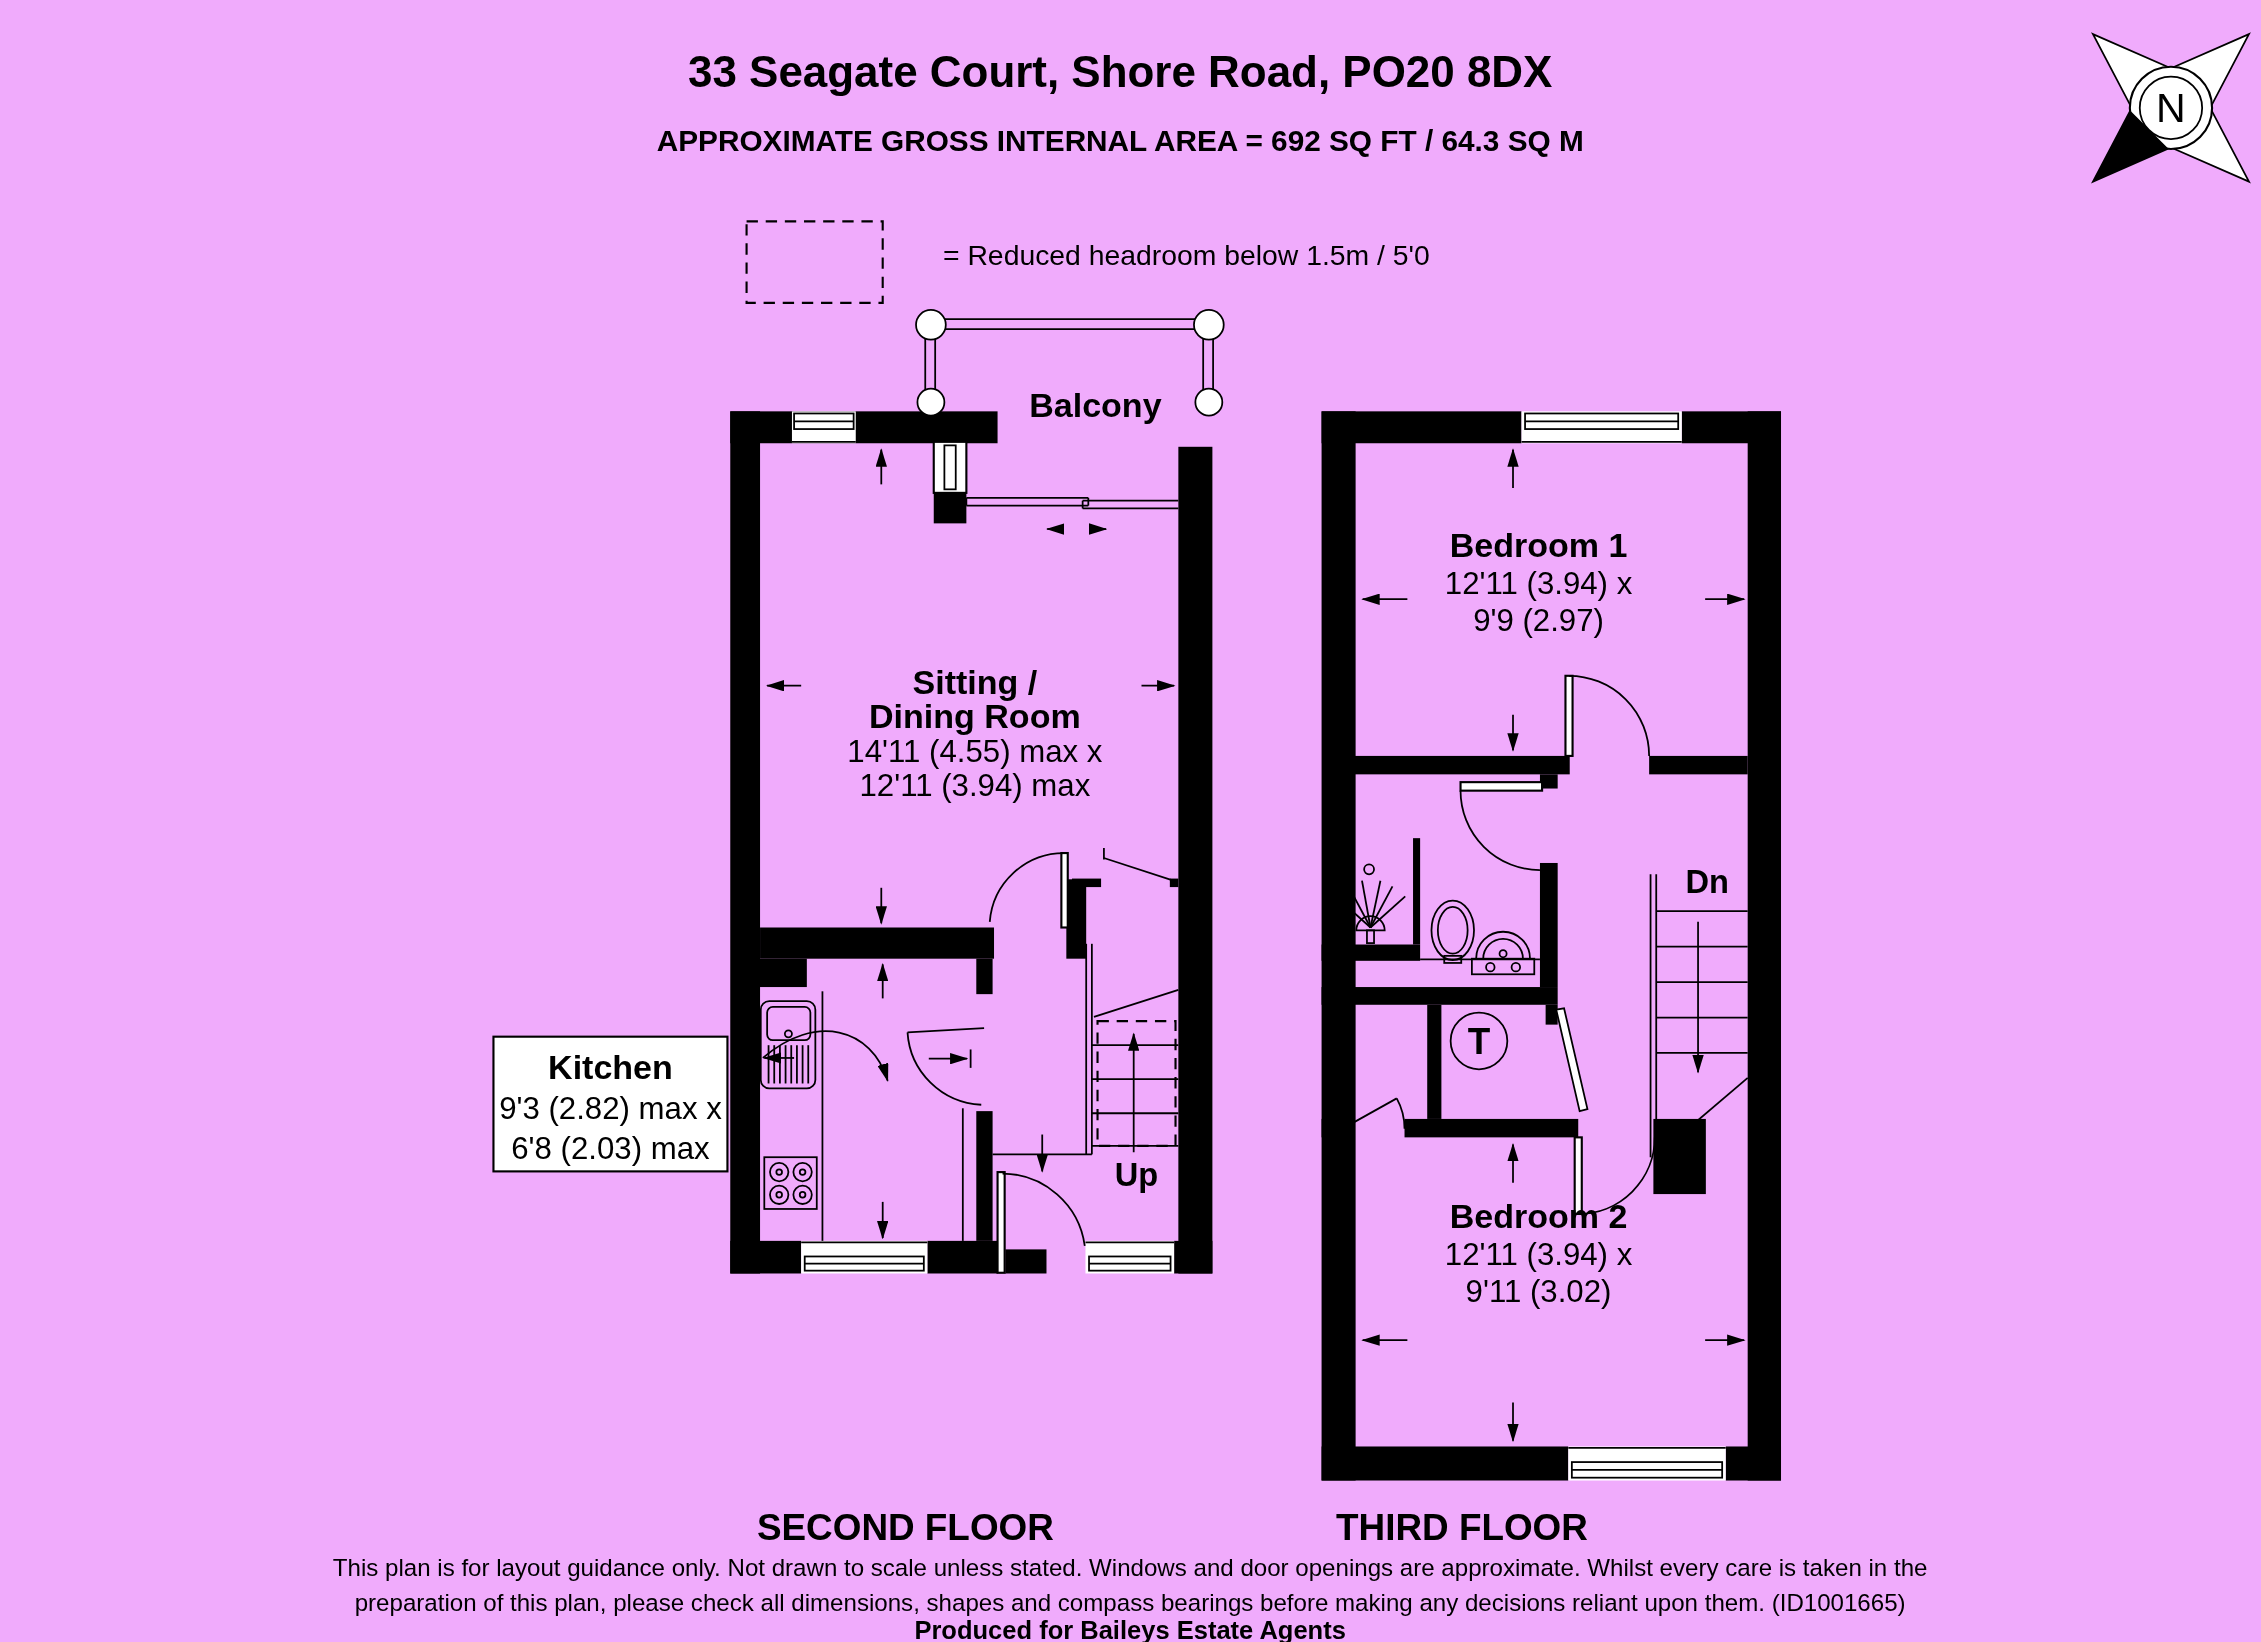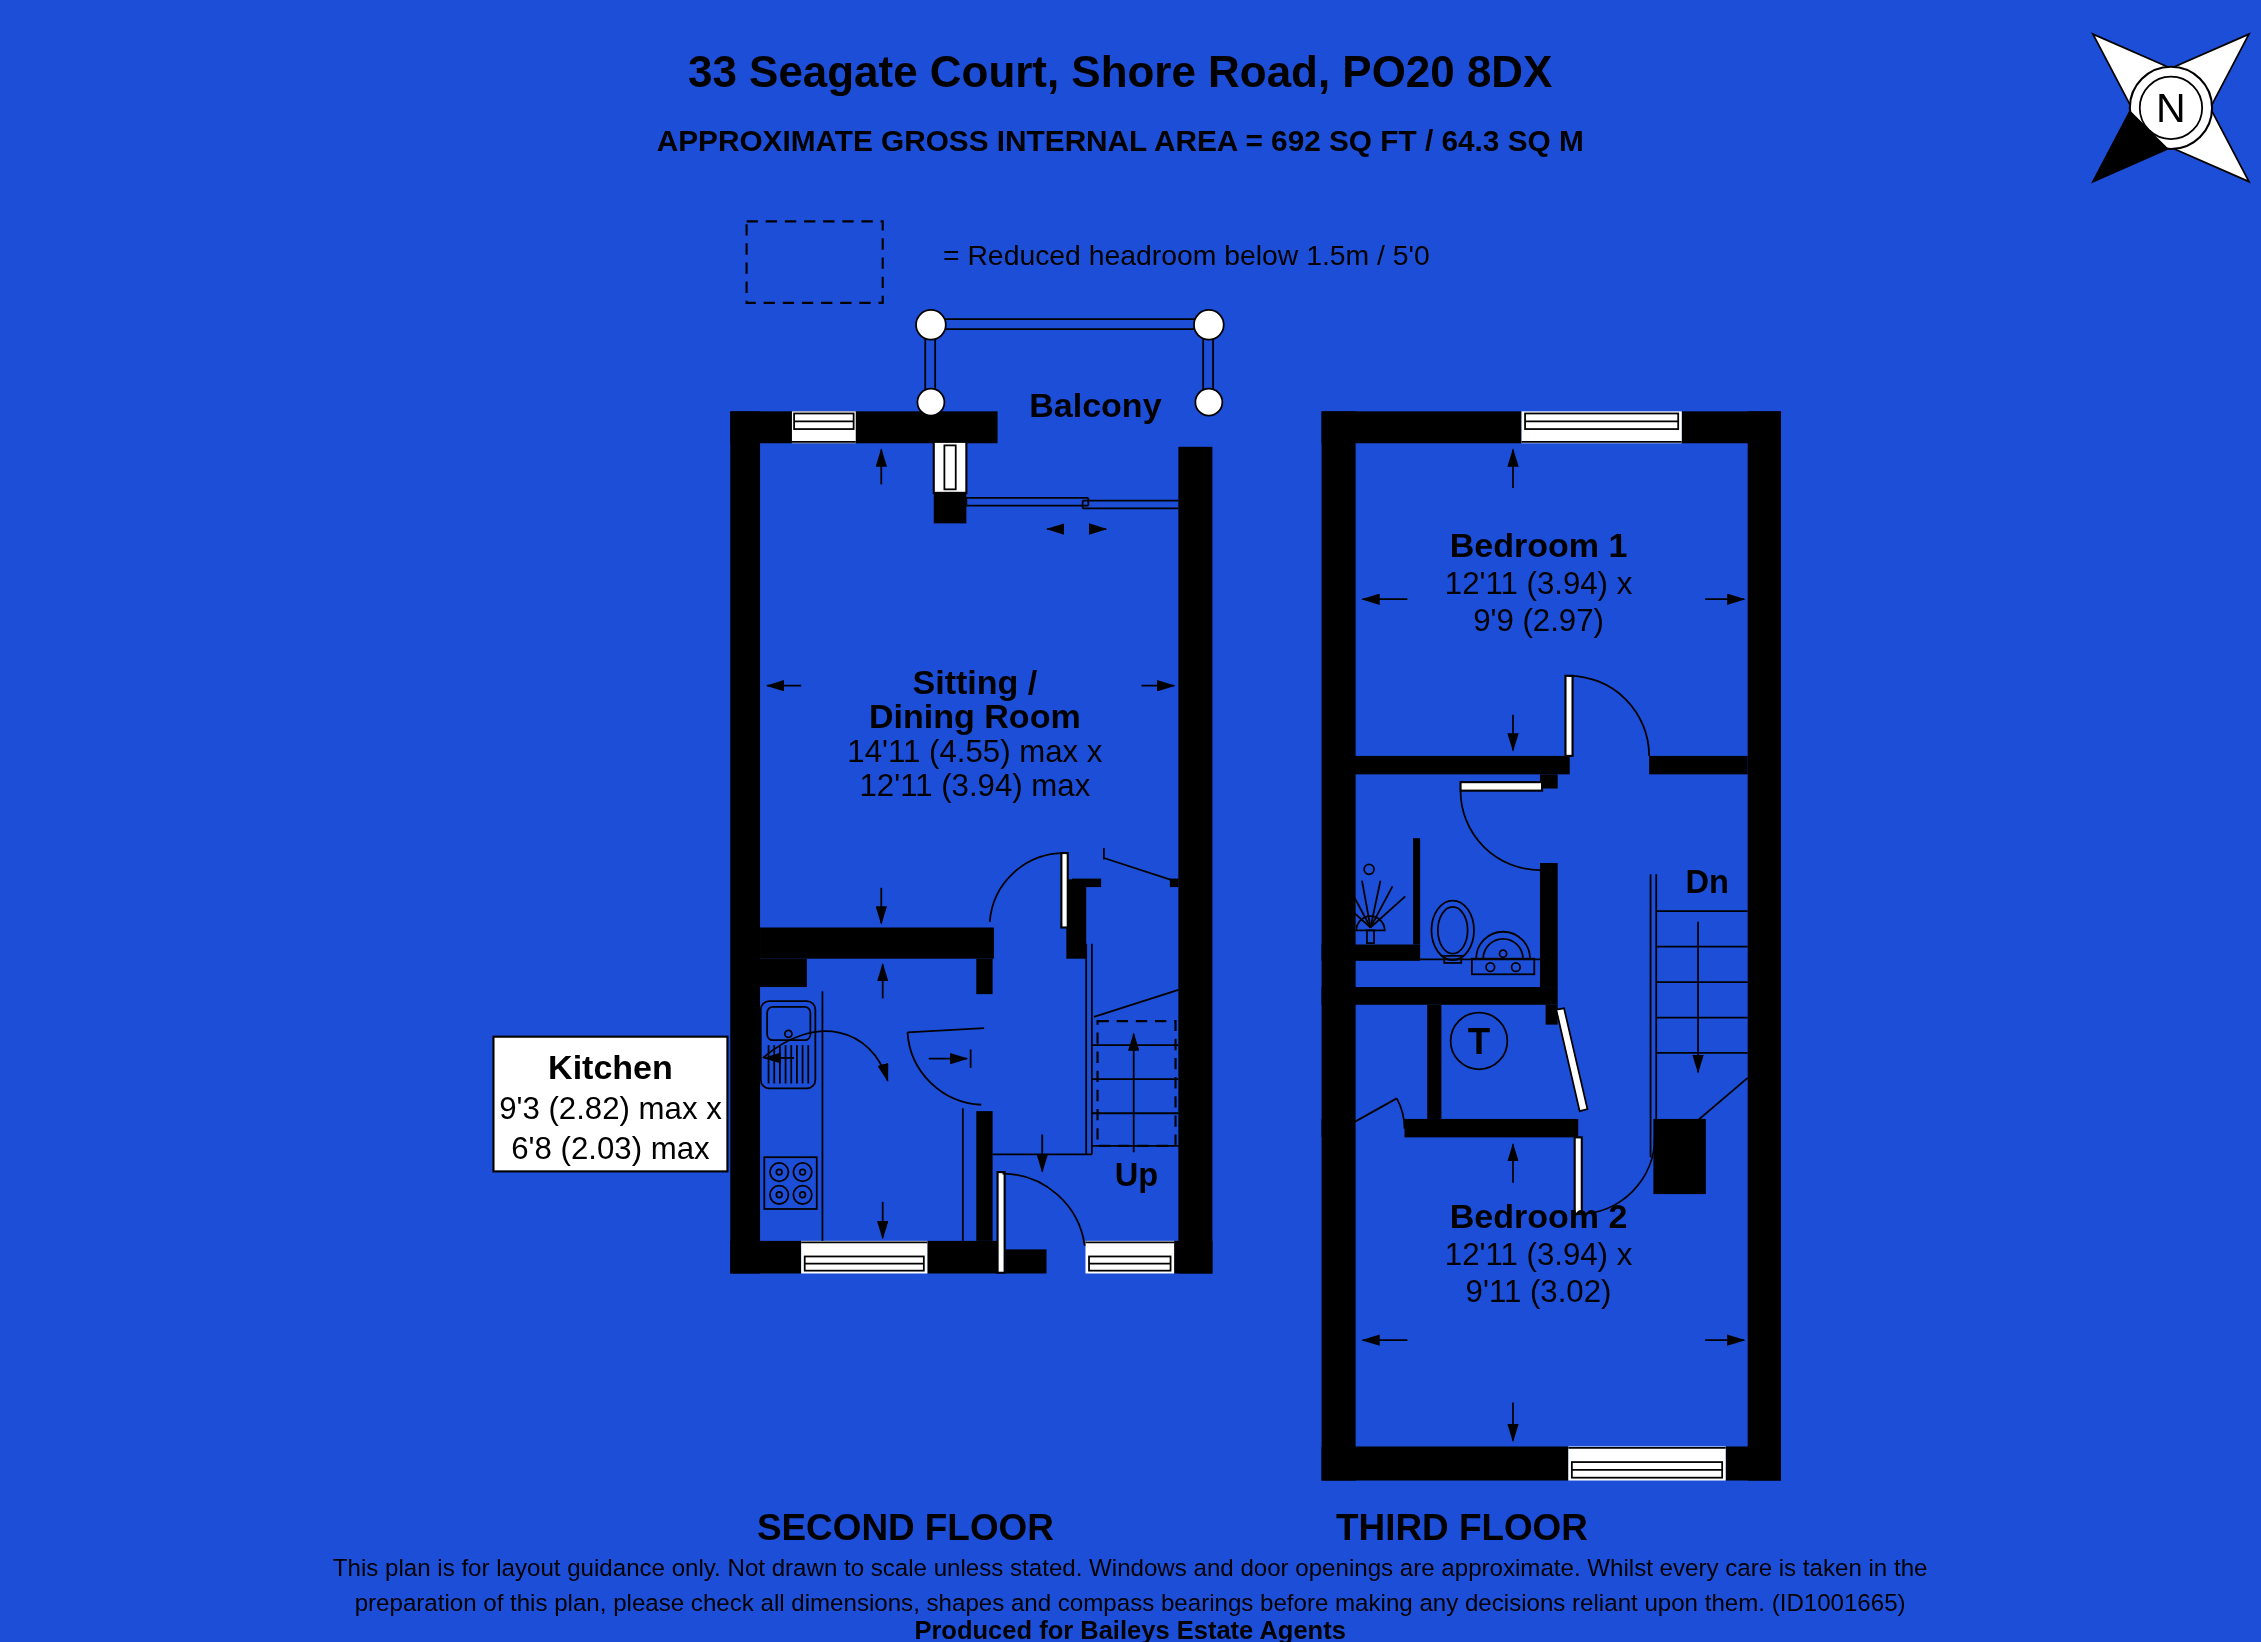--- a/index.html
+++ b/index.html
@@ -1,16 +1,16 @@
 <!DOCTYPE html>
 <html style="font-size:11.3px"><head>
 <meta charset="utf-8">
 <style>
   html,body{margin:0;padding:0;background:#ffffff;}
-  #page{position:relative;width:2261px;height:1643px;background:#1d4ed8;overflow:hidden;
+  #page{position:relative;width:2261px;height:1643px;background:#f0abfc;overflow:hidden;
         font-family:"Liberation Sans", sans-serif;}
   svg{position:absolute;left:0;top:0;}
   svg text{font-family:"Liberation Sans", sans-serif;fill:#000;}
   .t-title{font-size:62px;font-weight:bold;}
   .t-sub{font-size:42px;font-weight:bold;}
   .t-legend{font-size:40px;}
   .t-room{font-size:48px;font-weight:bold;}
   .t-dim{font-size:44px;}
   .t-updn{font-size:46px;font-weight:bold;}
   .t-floor{font-size:52px;font-weight:bold;}

